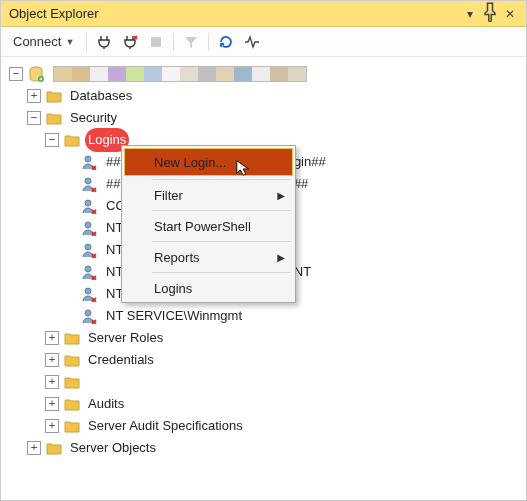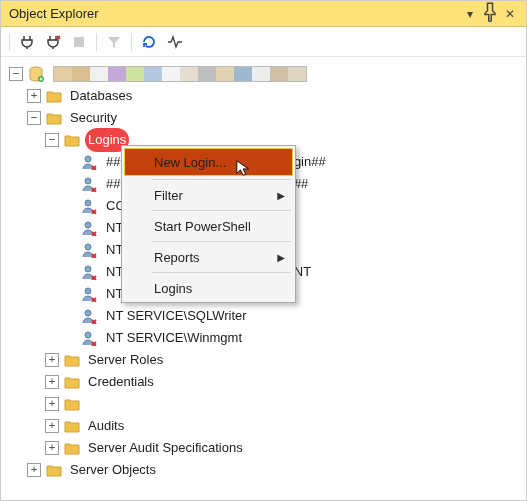--- a/index.html
+++ b/index.html
@@ -97,20 +97,24 @@
   <span class="winbtn">▾</span>
   <span class="winbtn">
     <svg viewBox="0 0 16 16">
         <path d="M6 1h4v6l2 2v1H9v5l-1 1-1-1v-5H4V9l2-2V1z" fill="none" stroke="#444" stroke-width="1.2"></path>
       </svg>
   </span>
   <span class="winbtn">✕</span>
 </div>
 
 <div class="toolbar">
+  <div class="connect">
+    <span>Connect</span>
+    <span class="caret">▼</span>
+  </div>
   <div class="sep"></div>
   <div class="tbtn">
     <svg viewBox="0 0 16 16">
         <path d="M5 2v4M11 2v4M3 6h10v2a5 5 0 0 1-10 0V6zM8 13v2" stroke="#333" stroke-width="1.4" fill="none"></path>
       </svg>
   </div>
   <div class="tbtn">
     <svg viewBox="0 0 16 16">
         <path d="M5 2v4M11 2v4M3 6h10v2a5 5 0 0 1-10 0V6zM8 13v2" stroke="#333" stroke-width="1.4" fill="none"></path>
         <path d="M12 2l3 3M15 2l-3 3" stroke="#c62828" stroke-width="1.6"></path>
@@ -309,34 +313,20 @@
         <span class="ind"></span>
         <span class="ind"></span>
         <span class="exp blank">+</span>
         <span class="icon login">
           <svg viewBox="0 0 16 16">
             <circle cx="6" cy="5" r="3" fill="#8aa9c9" stroke="#5a7ea6"></circle>
             <path d="M1 15c0-3 2.5-5 5-5s5 2 5 5" fill="#8aa9c9" stroke="#5a7ea6"></path>
             <path d="M10 12l4 4M14 12l-4 4" stroke="#d32f2f" stroke-width="1.8"></path>
           </svg>
         </span>
-        <span class="label">NT SERVICE\SQLWriter</span>
-      </div>
-      <div class="row">
-        <span class="ind"></span>
-        <span class="ind"></span>
-        <span class="ind"></span>
-        <span class="exp blank">+</span>
-        <span class="icon login">
-          <svg viewBox="0 0 16 16">
-            <circle cx="6" cy="5" r="3" fill="#8aa9c9" stroke="#5a7ea6"></circle>
-            <path d="M1 15c0-3 2.5-5 5-5s5 2 5 5" fill="#8aa9c9" stroke="#5a7ea6"></path>
-            <path d="M10 12l4 4M14 12l-4 4" stroke="#d32f2f" stroke-width="1.8"></path>
-          </svg>
-        </span>
         <span class="label">NT SERVICE\Winmgmt</span>
       </div>
     </div>
 
   <div id="security-children">
       <div class="row">
         <span class="ind"></span>
         <span class="ind"></span>
         <span class="exp">+</span>
         <span class="icon folder">

